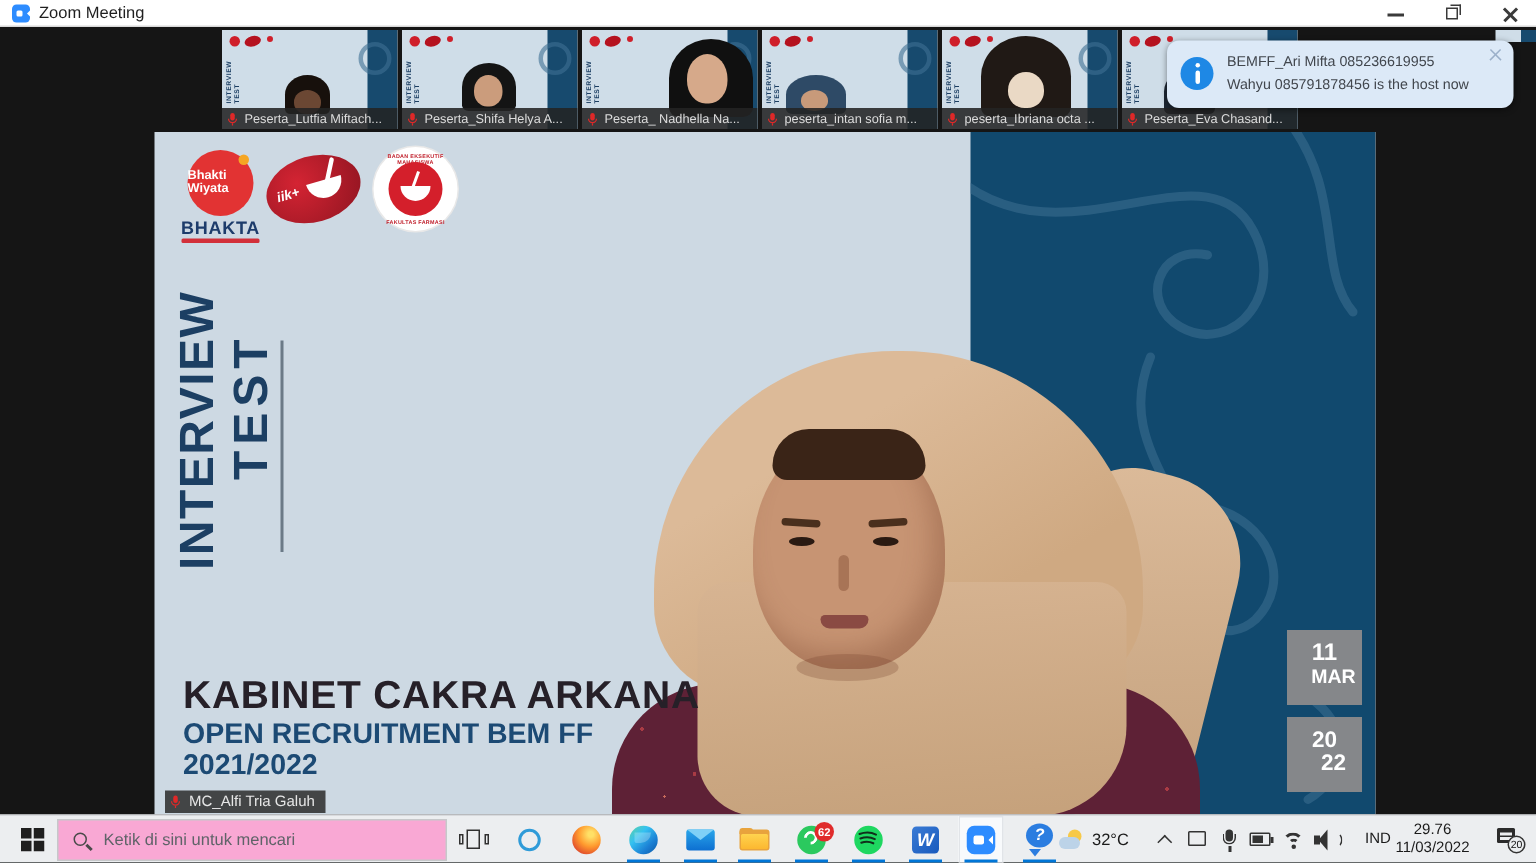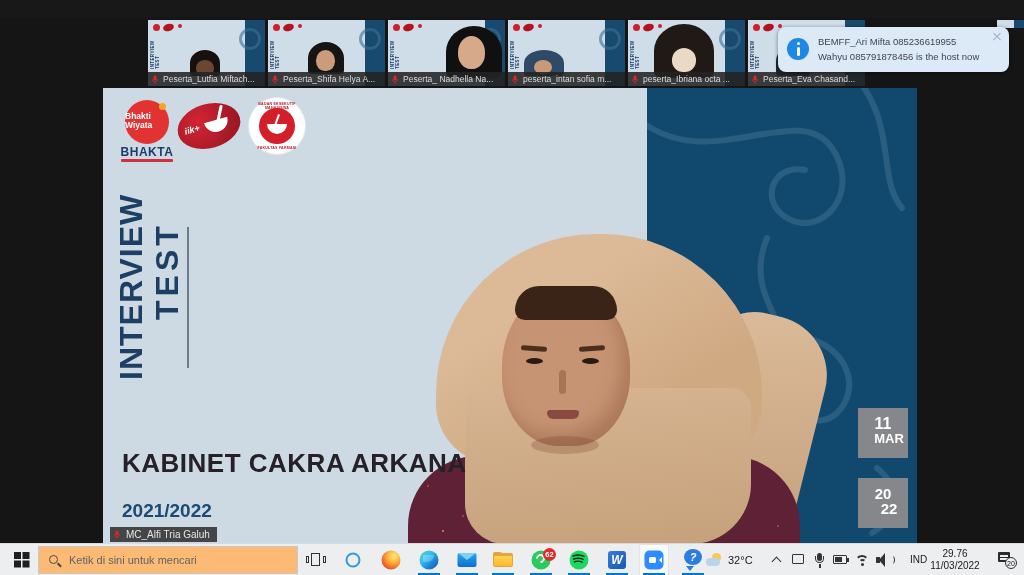--- a/index.html
+++ b/index.html
@@ -128,21 +128,21 @@
   #vline { left:84px; top:139px; width:2px; height:141px; background:#6b7a87; }
 
   
   #heading { left:19px; top:360px; font-size:26px; font-weight:800; color:#262028; letter-spacing:.5px; }
   #subheading { left:19px; top:391px; font-size:19px; font-weight:800; color:#1c4a74; }
   #yearline { left:19px; top:412px; font-size:19px; font-weight:800; color:#1c4a74; }
 
   
   .datebox { left:755px; width:50px; height:50px; background:#85878a; color:#fff;
     text-align:center; font-weight:800; }
-  #date1 { top:320px; } #date2 { top:390px; }
+  #date1 { top:332px; } #date2 { top:390px; }
   .datebox .l1 { font-size:16px; line-height:17px; margin-top:7px; }
   .datebox .l2 { font-size:13px; line-height:14px;padding-left:12px; }
   #date2 .l1 { font-size:15px; } #date2 .l2 { font-size:15px; }
 
   
   #person { left:0; top:0; width:814px; height:455px; pointer-events:none; }
   #p-body { position:absolute; left:305px; top:368px; width:392px; height:87px;
     border-radius:70px 70px 0 0;
     background:#5e2136;
     background-image:radial-gradient(circle 3px at 20px 30px, #a93b44 40%, transparent 41%),
@@ -177,21 +177,21 @@
   #speaker-tag { left:7px; top:439px; height:15px; background:rgba(42,42,42,.85);
     color:#e6e6e6; font-size:10px; line-height:15px; padding:0 7px 0 16px; z-index:5;
     white-space:nowrap; }
 
   
   #taskbar { left:0; top:543px; width:1024px; height:32px; background:#eceef0;
     border-top:1px solid #d8dadd; z-index:20; }
   .tb-item { position:absolute; top:0; height:32px; }
   #start-btn { left:8px; width:28px; }
   #start-btn svg { position:absolute; left:6px; top:8px; }
-  #search-box { left:38px; top:2px; width:260px; height:28px; background:#fdba74;
+  #search-box { left:38px; top:2px; width:260px; height:28px; background:#f9a8d4;
     border:1px solid #c6c8ca; }
   #search-box .mag { position:absolute; left:10px; top:8px; width:9px; height:9px;
     border:1.6px solid #4a4a4a; border-radius:50%; }
   #search-box .mag::after { content:""; position:absolute; left:7px; top:8px; width:5px;
     height:1.6px; background:#4a4a4a; transform:rotate(45deg); }
   #search-input { position:absolute; left:30px; top:1px; width:220px; height:24px; border:none;
     outline:none; font-size:11px; color:#5f6368; background:transparent;
     font-family:"Liberation Sans",sans-serif; }
   #search-input::placeholder { color:#5f6368; opacity:1; }
   .tb-icon { position:absolute; top:0; width:30px; height:32px; }
@@ -295,20 +295,38 @@
     height:1.5px; background:#eceef0; box-shadow:0 3px 0 #eceef0; }
   #nc-badge { position:absolute; left:13px; top:13px; width:12px; height:12px;
     border-radius:50%; border:1.2px solid #333; background:#eceef0; font-size:7px;
     line-height:12px; text-align:center; color:#111; }
 </style>
 </head>
 <body>
 
 <div id="stage">
 
+  <div id="titlebar" class="abs">
+    <div class="zoom-app-icon abs">
+        <i></i>
+        <b></b>
+      </div>
+    <div id="title-text" class="abs">Zoom Meeting</div>
+    <div id="ctl-min" class="winctl abs">
+        <i></i>
+      </div>
+    <div id="ctl-max" class="winctl abs">
+        <b></b>
+        <i></i>
+      </div>
+    <div id="ctl-close" class="winctl abs">
+        <i></i>
+        <b></b>
+      </div>
+  </div>
 
   <div id="meeting" class="abs">
 
     <div class="thumb abs" style="left:148px">
       <div class="navy-strip">
           <i></i>
         </div>
       <div class="dots">
           <i></i>
           <i class="d2"></i>
@@ -515,20 +533,21 @@
         <div class="brow" id="brow-l"></div>
           <div class="brow" id="brow-r"></div>
         <div class="eye" id="eye-l"></div>
           <div class="eye" id="eye-r"></div>
         <div id="p-nose"></div>
           <div id="p-lips"></div>
           <div id="p-chin-sh"></div>
       </div>
 
       <div id="heading" class="abs">KABINET CAKRA ARKANA</div>
+      <div id="subheading" class="abs">OPEN RECRUITMENT BEM FF</div>
       <div id="yearline" class="abs">2021/2022</div>
 
       <div id="date1" class="datebox abs">
         <div class="l1">11</div>
         <div class="l2">MAR</div>
       </div>
       <div id="date2" class="datebox abs">
         <div class="l1">20</div>
         <div class="l2">22</div>
       </div>

